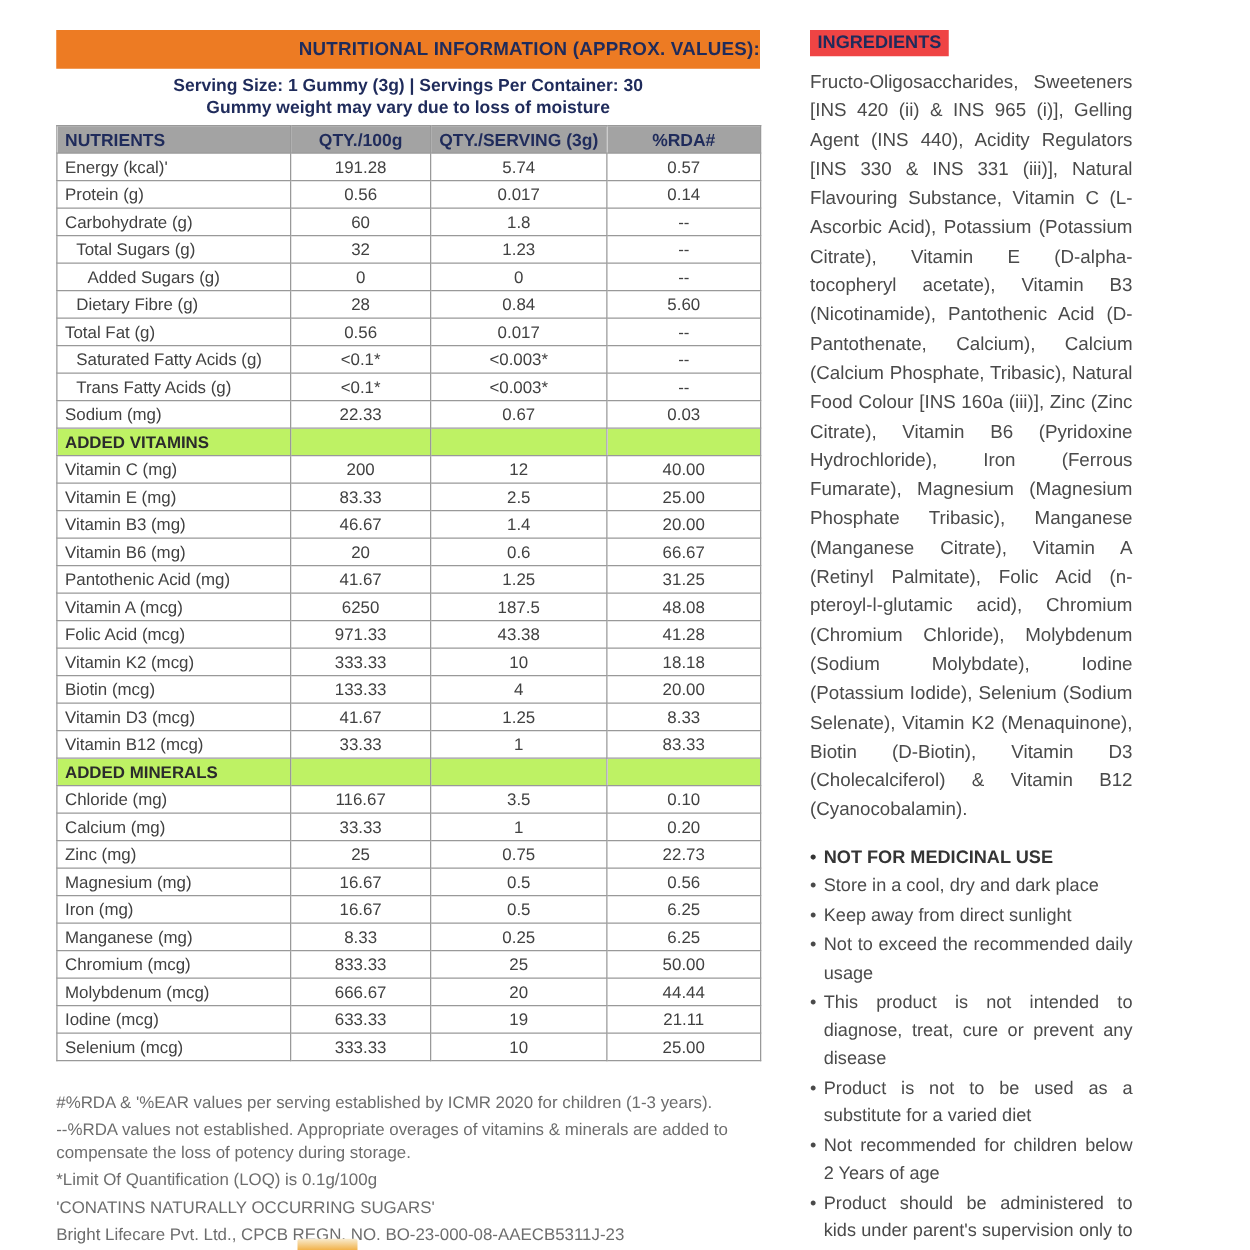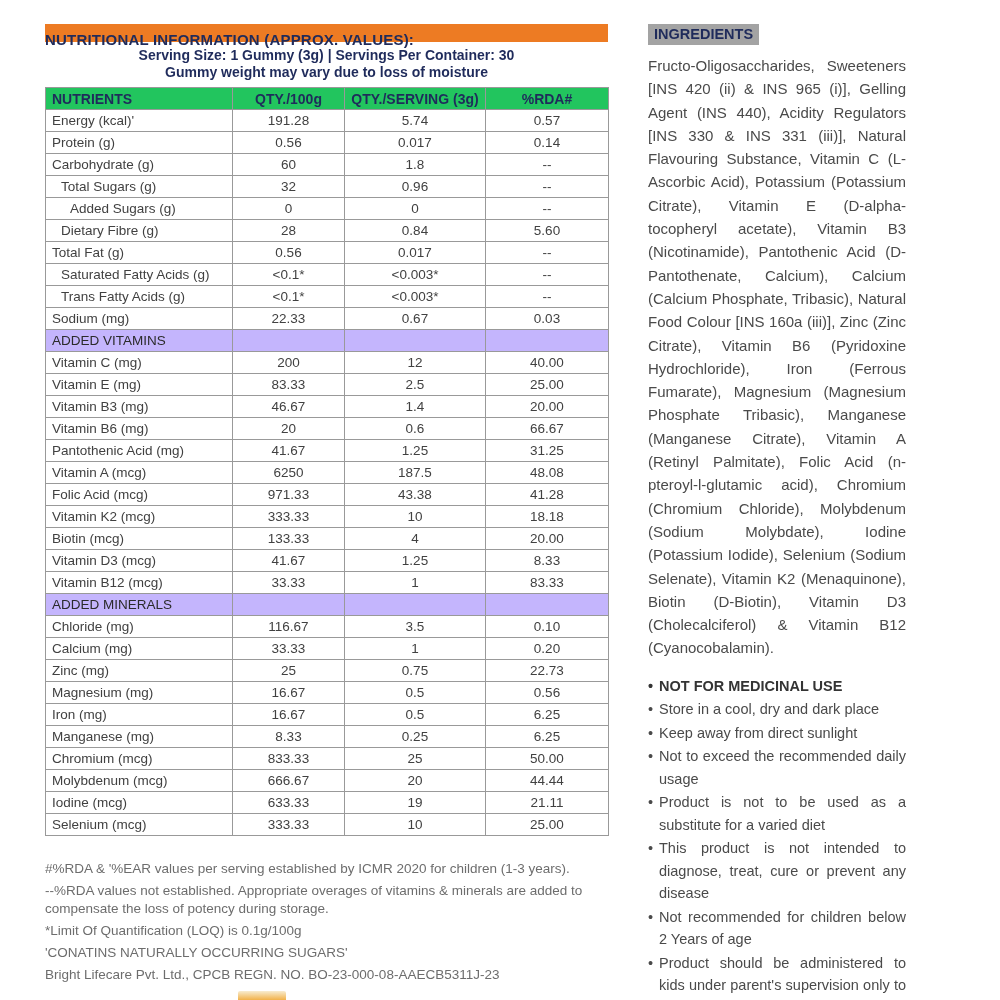--- a/index.html
+++ b/index.html
@@ -17,22 +17,22 @@
   .left-panel {
     position: absolute;
     left: 45px;
     top: 24px;
     width: 563px;
   }
   .title-bar {
     background: #ED7B23;
     color: #1F2B5B;
     font-weight: bold;
-    text-align: left;
-    height: 18px;
+    text-align: right;
+    height: 31px;
     line-height: 31px;
     font-size: 15px;
     letter-spacing: 0.2px;
   }
   .serving-line {
     text-align: center;
     color: #1F2B5B;
     font-weight: bold;
     font-size: 14px;
     line-height: 17px;
@@ -50,31 +50,31 @@
     height: 21px;
     font-size: 13.5px;
     padding: 0 6px;
     overflow: hidden;
     white-space: nowrap;
   }
   table.nutri th {
     color: #1F2B5B;
     font-weight: bold;
     font-size: 14px;
-    background: #22c55e;
+    background: #a3a3a3;
   }
   table.nutri th.c0 { text-align: left; }
   table.nutri th.c1, table.nutri th.c2, table.nutri th.c3 { text-align: center; }
   table.nutri td { color: #414141; }
   table.nutri td.name { text-align: left; }
   table.nutri td.num  { text-align: center; }
   table.nutri tr.section-row td {
-    background: #c4b5fd;
+    background: #bef264;
     color: #2B2B2B;
-    font-weight: normal;
+    font-weight: bold;
     font-size: 13.5px;
     text-align: left;
   }
 
   .footnotes {
     margin-top: 24px;
     color: #6d6d6d;
     font-size: 13.5px;
     line-height: 18px;
   }
@@ -82,21 +82,21 @@
 
   
   .right-panel {
     position: absolute;
     left: 648px;
     top: 24px;
     width: 258px;
   }
   .ing-chip {
     display: inline-block;
-    background: #a3a3a3;
+    background: #ef4444;
     color: #1F2B5B;
     font-weight: bold;
     font-size: 14.5px;
     padding: 2px 6px 3px 6px;
   }
   .ing-body {
     text-align: justify;
     color: #4a4a4a;
     font-size: 15px;
     line-height: 23.3px;
@@ -175,21 +175,21 @@
         </tr>
         <tr>
           <td class="name" style="padding-left: 6px;">Carbohydrate (g)</td>
           <td class="num">60</td>
           <td class="num">1.8</td>
           <td class="num">--</td>
         </tr>
         <tr>
           <td class="name" style="padding-left: 15px;">Total Sugars (g)</td>
           <td class="num">32</td>
-          <td class="num">0.96</td>
+          <td class="num">1.23</td>
           <td class="num">--</td>
         </tr>
         <tr>
           <td class="name" style="padding-left: 24px;">Added Sugars (g)</td>
           <td class="num">0</td>
           <td class="num">0</td>
           <td class="num">--</td>
         </tr>
         <tr>
           <td class="name" style="padding-left: 15px;">Dietary Fibre (g)</td>
@@ -375,21 +375,21 @@
 
   <div class="ing-chip">INGREDIENTS</div>
 
   <p class="ing-body">Fructo-Oligosaccharides, Sweeteners [INS 420 (ii) &amp; INS 965 (i)], Gelling Agent (INS 440), Acidity Regulators [INS 330 &amp; INS 331 (iii)], Natural Flavouring Substance, Vitamin C (L-Ascorbic Acid), Potassium (Potassium Citrate), Vitamin E (D-alpha- tocopheryl acetate), Vitamin B3 (Nicotinamide), Pantothenic Acid (D-Pantothenate, Calcium), Calcium (Calcium Phosphate, Tribasic), Natural Food Colour [INS 160a (iii)], Zinc (Zinc Citrate), Vitamin B6 (Pyridoxine Hydrochloride), Iron (Ferrous Fumarate), Magnesium (Magnesium Phosphate Tribasic), Manganese (Manganese Citrate), Vitamin A (Retinyl Palmitate), Folic Acid (n-pteroyl-l-glutamic acid), Chromium (Chromium Chloride), Molybdenum (Sodium Molybdate), Iodine (Potassium Iodide), Selenium (Sodium Selenate), Vitamin K2 (Menaquinone), Biotin (D-Biotin), Vitamin D3 (Cholecalciferol) &amp; Vitamin B12 (Cyanocobalamin).</p>
 
   <div class="bullets">
       <div class="bullet bold">NOT FOR MEDICINAL USE</div>
       <div class="bullet">Store in a cool, dry and dark place</div>
       <div class="bullet">Keep away from direct sunlight</div>
       <div class="bullet">Not to exceed the recommended daily usage</div>
+      <div class="bullet">This product is not intended to diagnose, treat, cure or prevent any disease</div>
       <div class="bullet">Product is not to be used as a substitute for a varied diet</div>
-      <div class="bullet">This product is not intended to diagnose, treat, cure or prevent any disease</div>
       <div class="bullet">Not recommended for children below 2 Years of age</div>
       <div class="bullet">Product should be administered to kids under parent's supervision only to avoid overdose</div>
       <div class="bullet">Pregnant &amp; lactating women, children and people with any medical condition should consult a dietitian before consuming this product</div>
     </div>
 </div>
 
 <div class="partial-logo"></div>
 
 </body></html>

